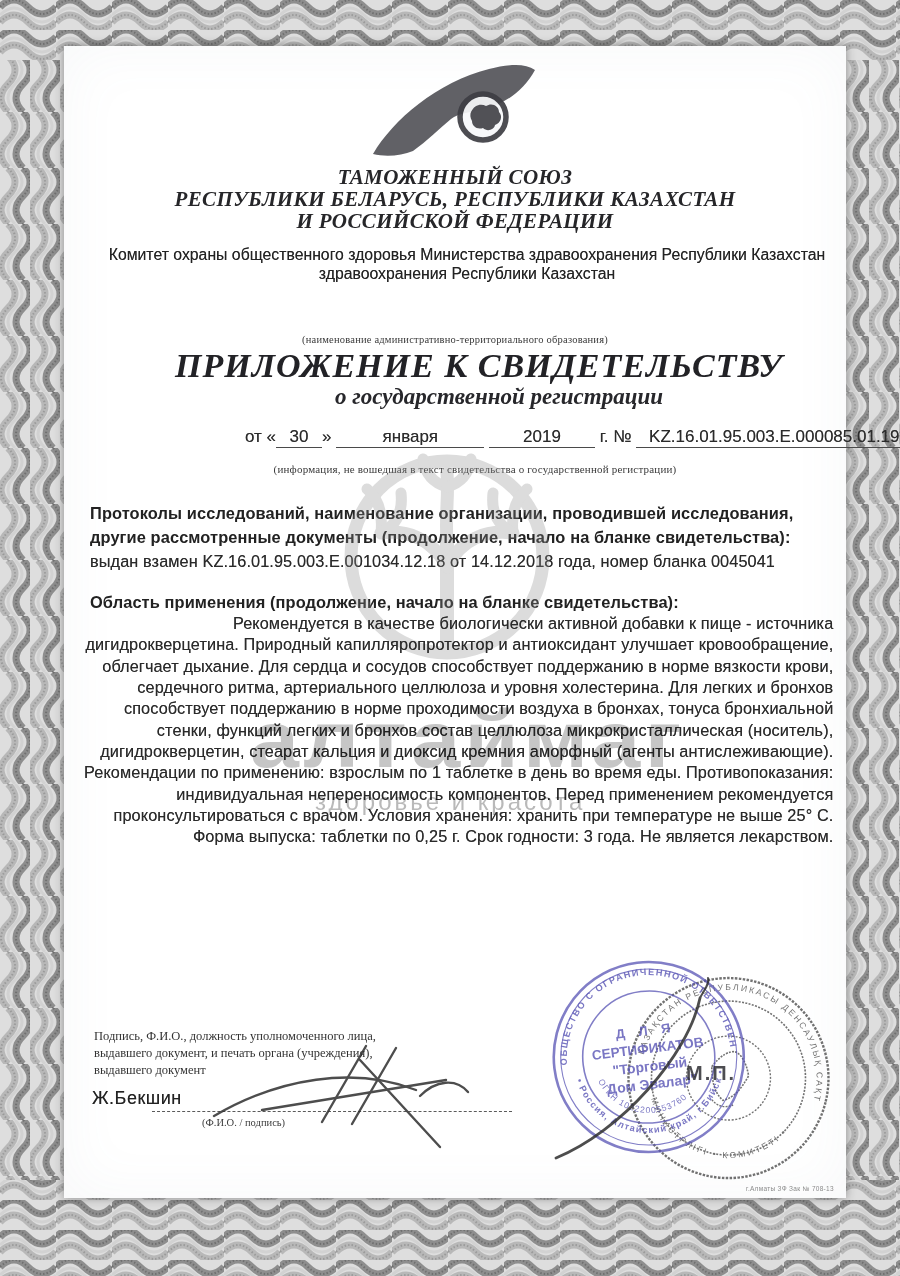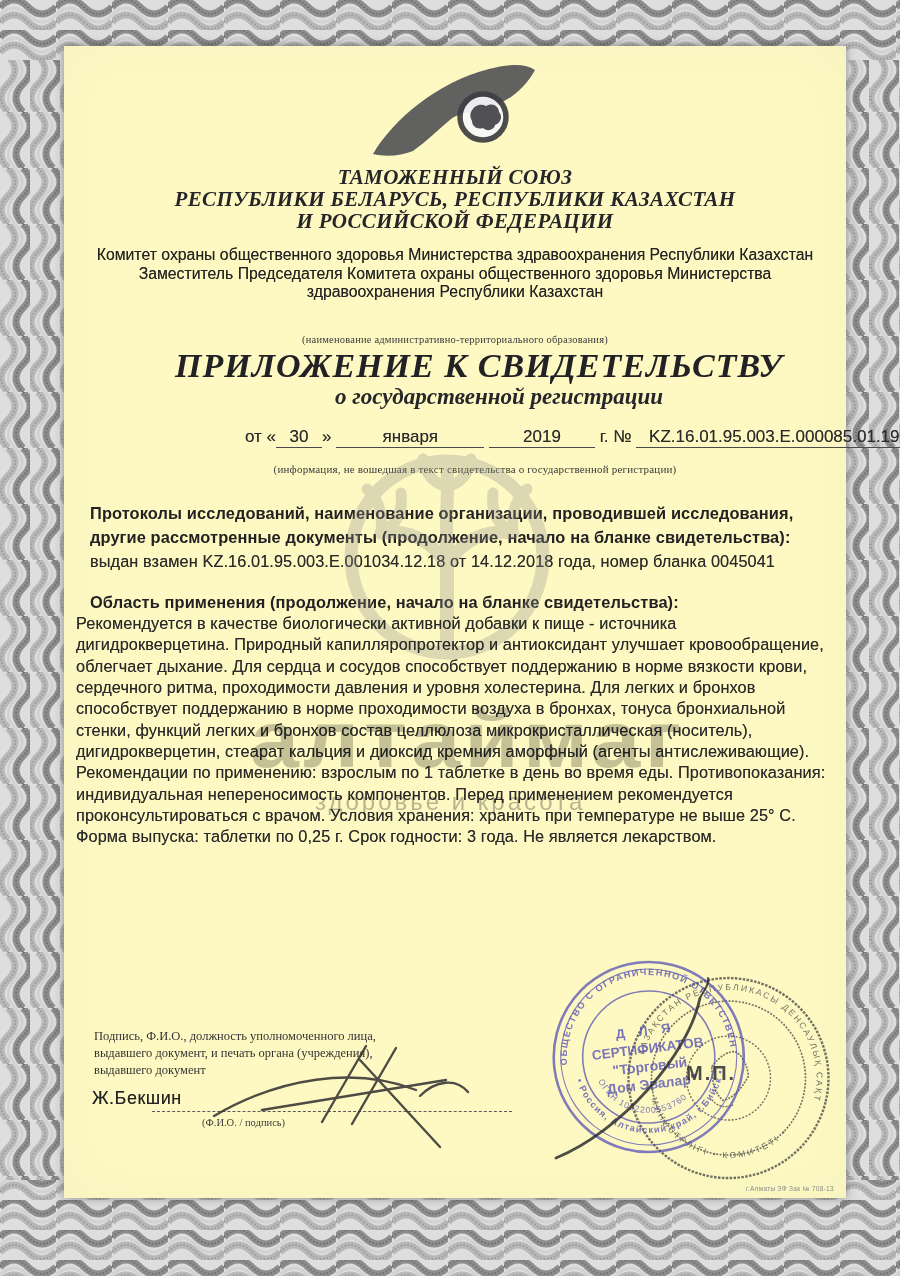--- a/index.html
+++ b/index.html
@@ -5,21 +5,21 @@
   html,body{margin:0;padding:0;}
   body{
     width:900px;height:1276px;position:relative;overflow:hidden;
     background:#d6d6d6;
     font-family:"Liberation Sans",sans-serif;
     -webkit-font-smoothing:antialiased;
   }
   .border-svg{position:absolute;left:0;top:0;z-index:0;}
   .sheet{
     position:absolute;left:64px;top:46px;width:782px;height:1152px;
-    background:#fef9c3;z-index:1;
+    background:#ffffff;z-index:1;
     box-shadow:0 0 9px rgba(40,40,40,.45), inset 0 0 60px rgba(120,130,150,.06);
   }
   .abs{position:absolute;}
   .ctr{width:100%;text-align:center;}
   .union-line{font-family:"Liberation Serif",serif;font-weight:bold;font-style:italic;
     font-size:21px;line-height:22px;color:#262629;letter-spacing:.4px;}
   .committee-line{font-size:15.8px;line-height:18.5px;color:#232323;text-shadow:0 0 .4px rgba(0,0,0,.55);}
   .small-caption{font-family:"Liberation Serif",serif;font-size:10.5px;color:#3a3a3a;letter-spacing:.2px;}
   .title-main{font-family:"Liberation Serif",serif;font-weight:bold;font-style:italic;
     font-size:34px;color:#222226;letter-spacing:1px;padding-left:24px;}
@@ -81,23 +81,22 @@
     <path d="M106 54 c 3 -7 10 -9 15 -6 c 6 -4 13 0 13 6 c 4 4 2 11 -4 13 c -1 5 -8 7 -12 3
          c -6 2 -11 -2 -11 -7 c -2 -3 -2 -7 -1 -9 z" fill="#3e3e44" opacity=".9"></path>
   </svg>
 
   <div class="abs ctr" style="top:120px;">
     <div class="union-line">ТАМОЖЕННЫЙ СОЮЗ</div>
     <div class="union-line">РЕСПУБЛИКИ БЕЛАРУСЬ, РЕСПУБЛИКИ КАЗАХСТАН</div>
     <div class="union-line">И РОССИЙСКОЙ ФЕДЕРАЦИИ</div>
   </div>
 
-  <div class="abs ctr" style="top:200px;">
+  <div class="abs ctr" style="top:200px;padding-left:12px;">
     <div class="committee-line">Комитет охраны общественного здоровья Министерства здравоохранения Республики Казахстан</div>
-    <div class="committee-line">Заместитель Председателя Комитета охраны общественного здоровья Министерства</div>
     <div class="committee-line">здравоохранения Республики Казахстан</div>
   </div>
 
   <div class="abs ctr small-caption" style="top:288px;">(наименование административно-территориального образования)</div>
 
   <div class="abs ctr title-main" style="top:301px;">ПРИЛОЖЕНИЕ К СВИДЕТЕЛЬСТВУ</div>
   <div class="abs ctr title-sub" style="top:338px;padding-left:44px;">о государственной регистрации</div>
 
   <div class="abs dateline" style="left:181px;top:381px;">
     <span>от «</span><span class="u" style="width:46px;">30</span><span>»</span>&nbsp;<span class="u" style="width:148px;">января</span>&nbsp;<span class="u" style="width:106px;">2019</span>&nbsp;<span>г.</span>&nbsp;<span>№</span>&nbsp;<span class="u" style="width:276px;">KZ.16.01.95.003.E.000085.01.19</span>
@@ -105,25 +104,25 @@
 
   <div class="abs ctr small-caption" style="top:417px;font-size:11px;margin-left:20px;">(информация, не вошедшая в текст свидетельства о государственной регистрации)</div>
 
   <div class="abs" style="left:26px;top:456px;">
     <div class="head-line">Протоколы исследований, наименование организации, проводившей исследования,</div>
     <div class="head-line">другие рассмотренные документы (продолжение, начало на бланке свидетельства):</div>
     <div class="body-line" style="margin-top:2px;">выдан взамен KZ.16.01.95.003.E.001034.12.18 от 14.12.2018 года, номер бланка 0045041</div>
   </div>
 
   <div class="abs head-line" style="left:26px;top:545px;">Область применения (продолжение, начало на бланке свидетельства):</div>
-  <div class="abs" style="left:12px;top:567px;z-index:2;">
+  <div class="abs" style="left:20px;top:567px;z-index:2;text-align:right;">
     <div class="body-line">Рекомендуется в качестве биологически активной добавки к пище - источника</div>
     <div class="body-line">дигидрокверцетина. Природный капилляропротектор и антиоксидант улучшает кровообращение,</div>
     <div class="body-line">облегчает дыхание. Для сердца и сосудов способствует поддержанию в норме вязкости крови,</div>
-    <div class="body-line">сердечного ритма, проходимости давления и уровня холестерина. Для легких и бронхов</div>
+    <div class="body-line">сердечного ритма, артериального целлюлоза и уровня холестерина. Для легких и бронхов</div>
     <div class="body-line">способствует поддержанию в норме проходимости воздуха в бронхах, тонуса бронхиальной</div>
     <div class="body-line">стенки, функций легких и бронхов  состав  целлюлоза микрокристаллическая (носитель),</div>
     <div class="body-line">дигидрокверцетин, стеарат кальция и диоксид кремния аморфный (агенты антислеживающие).</div>
     <div class="body-line">Рекомендации по применению: взрослым по 1 таблетке в день во время еды. Противопоказания:</div>
     <div class="body-line">индивидуальная непереносимость компонентов. Перед применением рекомендуется</div>
     <div class="body-line">проконсультироваться с врачом. Условия хранения: хранить при температуре не выше 25° С.</div>
     <div class="body-line">Форма выпуска: таблетки по 0,25 г. Срок годности: 3 года. Не является лекарством.</div>
   </div>
 
   <svg class="abs" style="left:273px;top:401px;z-index:1;opacity:.3;" width="220" height="220" viewBox="0 0 220 220">

